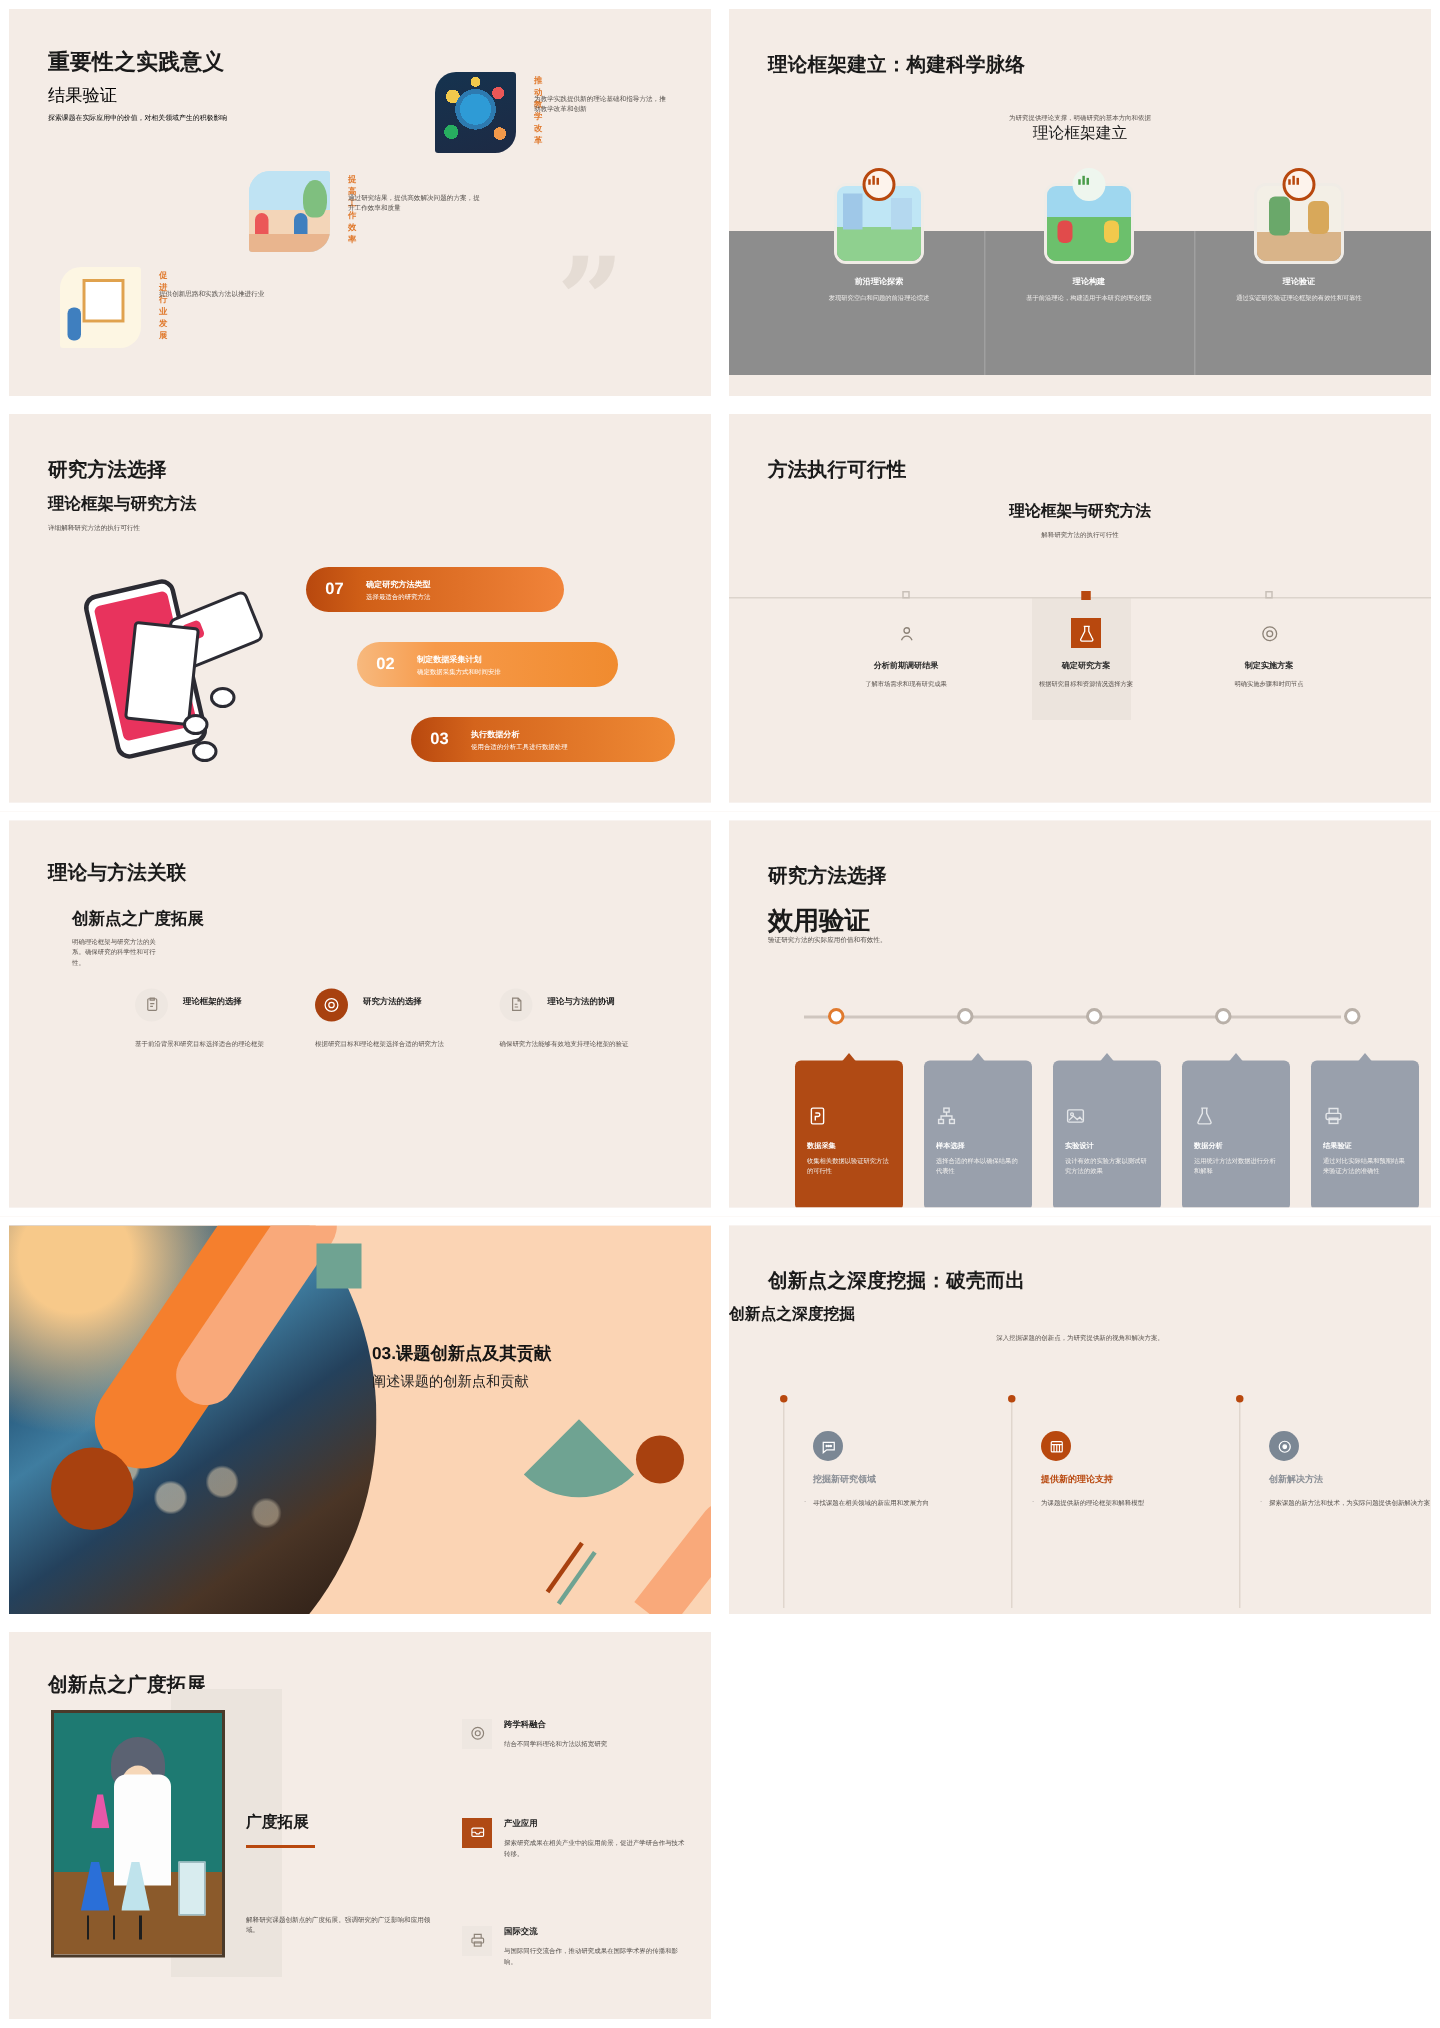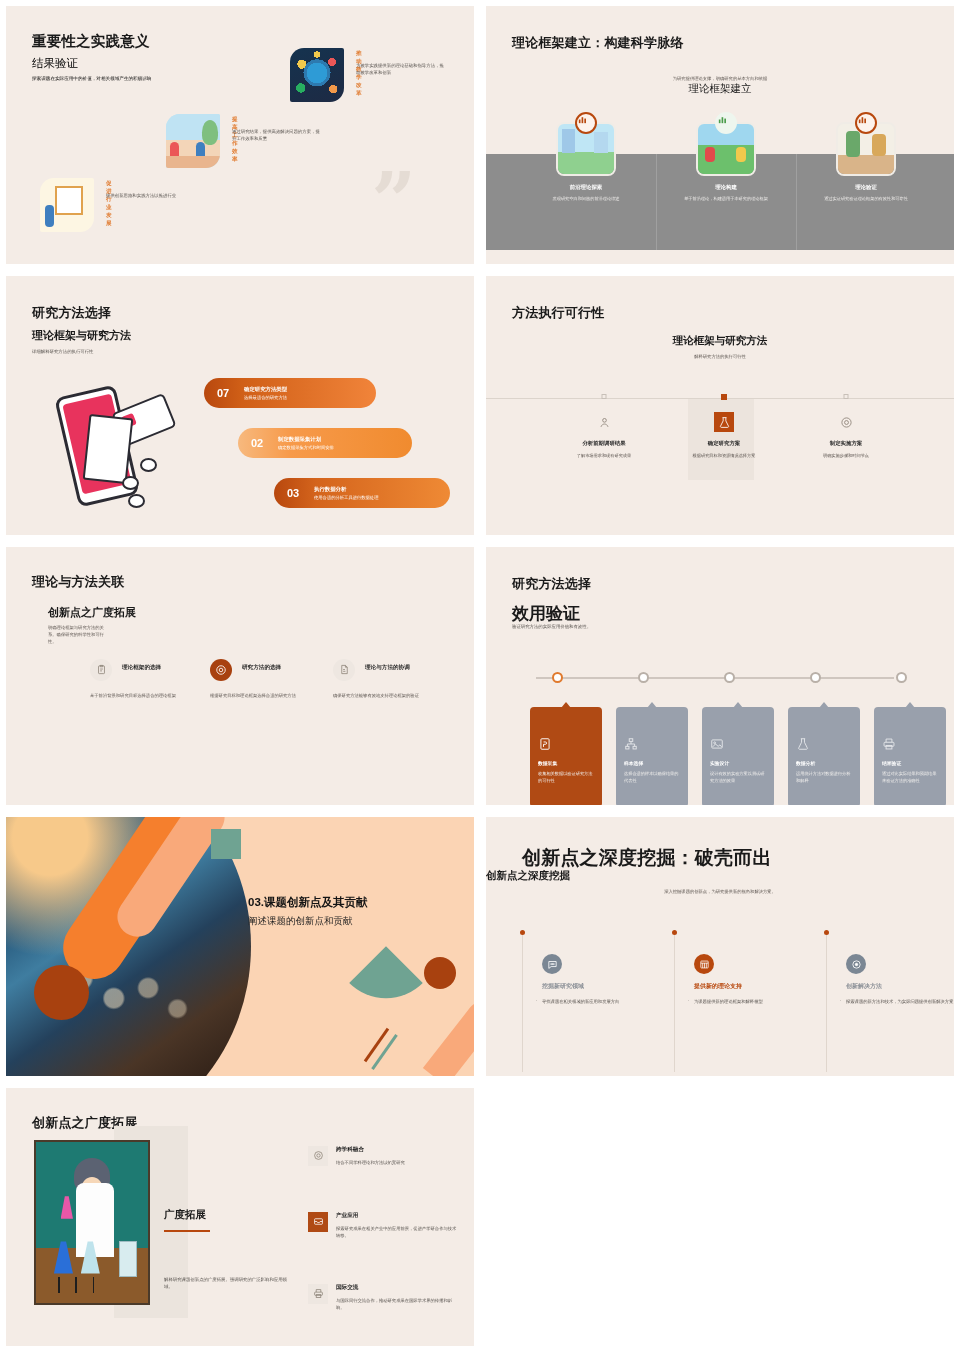--- a/index.html
+++ b/index.html
@@ -195,21 +195,21 @@
   .s7-card { position:absolute; top:160px; width:72px; height:100px; border-radius:4px; background:#99a0ac; padding:8px 7px; }
   .s7-card.on { background:#b04a14; }
   .s7-card .pin { position:absolute; left:50%; top:-5px; transform:translateX(-50%); width:0; height:0;
      border-left:5px solid transparent; border-right:5px solid transparent; border-bottom:6px solid #99a0ac; }
   .s7-card.on .pin { border-bottom-color:#b04a14; }
   .s7-card .cicon { position:absolute; left:8px; top:30px; width:14px; height:14px; }
   .s7-card .cname { position:absolute; left:8px; top:53px; font-size:4.8px; font-weight:bold; color:#fff; }
   .s7-card .cdesc { position:absolute; left:8px; right:6px; top:64px; font-size:4.2px; color:#f2f0ee; line-height:1.6; }
 
   
-  .s9-title { left:36px; top:28px; font-size:19px; }
+  .s9-title { left:26px; top:28px; font-size:13px; }
   .s9-ctr { position:absolute; left:0; right:0; top:52px; text-align:left; font-size:10.5px; font-weight:bold; color:#1a1a1a;}
   .s9-ctrdesc { position:absolute; left:0; right:0; top:72px; text-align:center; font-size:4.3px; color:#5a534e;}
   .s9-col { position:absolute; top:115px; width:152px; }
   .s9-col .vline { position:absolute; left:0; top:0; width:1px; height:140px; background:#e0d6cd;}
   .s9-col .tdot { position:absolute; left:-2.5px; top:-2px; width:5px; height:5px; border-radius:50%; background:#b8480e;}
   .s9-col .cic { position:absolute; left:20px; top:22px; width:20px; height:20px; border-radius:50%; background:#7b8794;
       display:flex; align-items:center; justify-content:center;}
   .s9-col .cic.on { background:#b8480e; }
   .s9-col .cname { position:absolute; left:20px; top:50px; font-size:6px; font-weight:bold; color:#8a8f96;}
   .s9-col .cname.on { color:#b8480e; }

